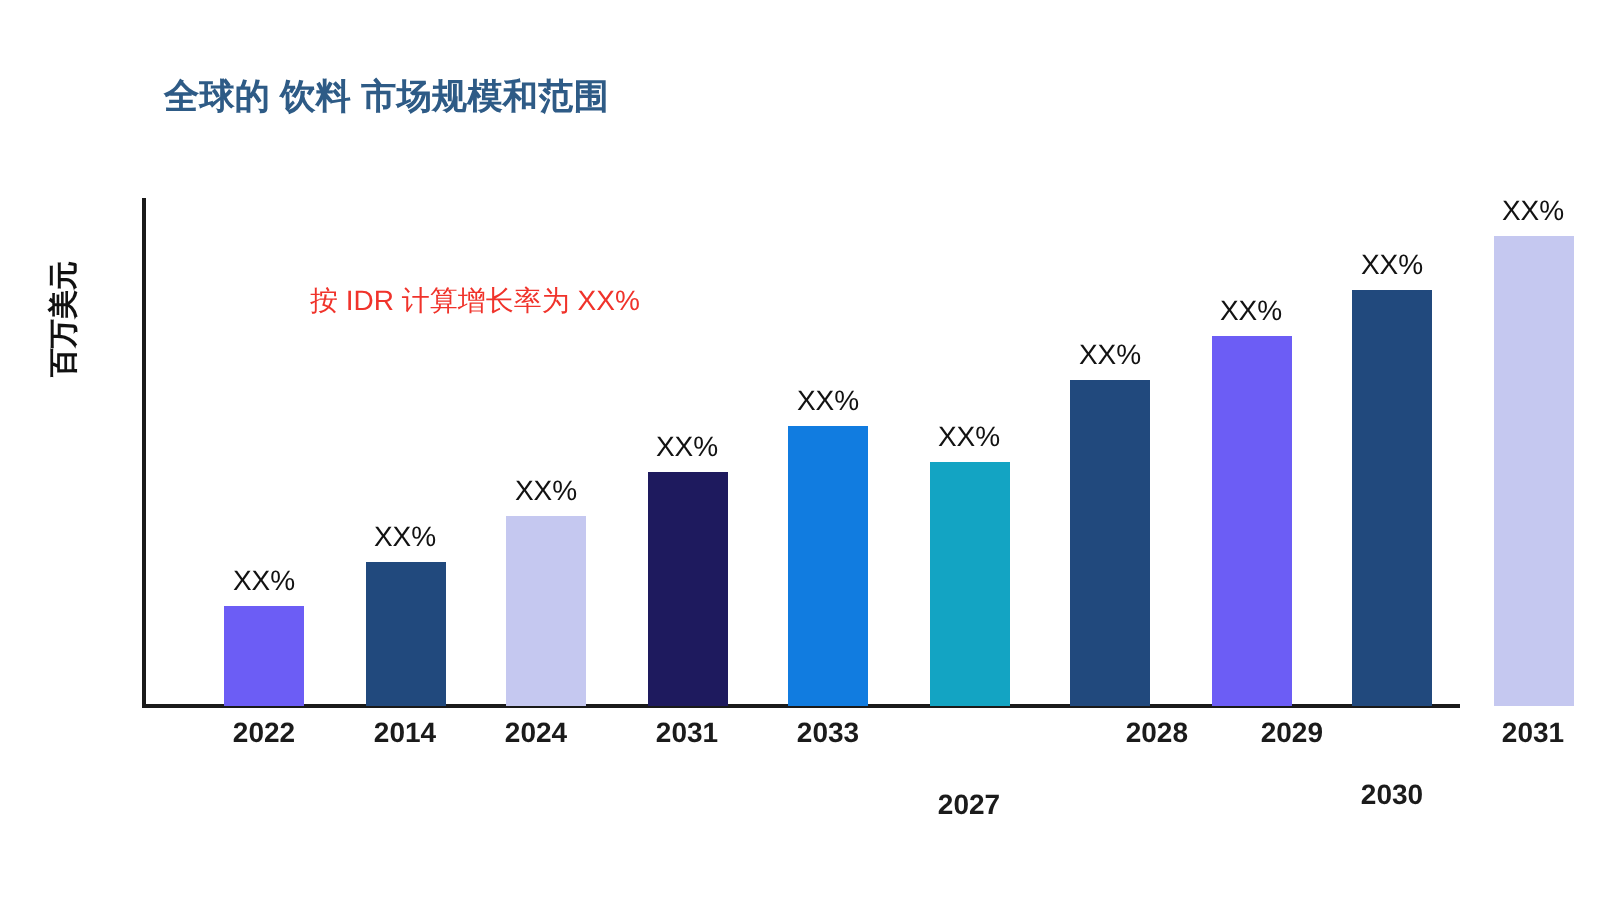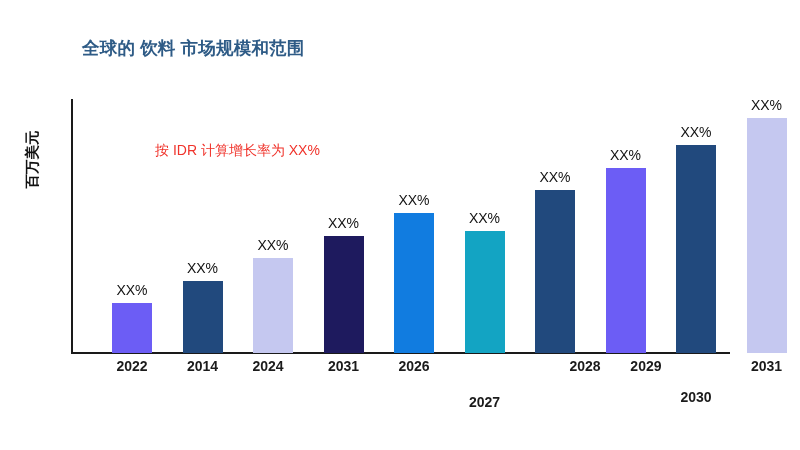--- a/index.html
+++ b/index.html
@@ -162,19 +162,19 @@
         <div class="bar" style="height: 235px; background: rgb(197, 200, 240);"></div>
         <div class="bar-label" style="bottom: 240px;">XX%</div>
       </div>
     </div>
 
 
 <div class="tick-label" style="left: 96px;">2022</div>
     <div class="tick-label" style="left: 166.5px;">2014</div>
     <div class="tick-label" style="left: 232px;">2024</div>
     <div class="tick-label" style="left: 307.5px;">2031</div>
-    <div class="tick-label" style="left: 378px;">2026</div>
+    <div class="tick-label" style="left: 378px;">2033</div>
     <div class="tick-label" style="left: 448.5px; margin-top: 36px;">2027</div>
-    <div class="tick-label" style="left: 549px;">2028</div>
+    <div class="tick-label" style="left: 522px; text-align: right;">2028</div>
     <div class="tick-label" style="left: 589.5px; text-align: right;">2029</div>
     <div class="tick-label" style="left: 660px; margin-top: 31px;">2030</div>
     <div class="tick-label" style="left: 730.5px;">2031</div>
   </div>
 
 </body></html>

